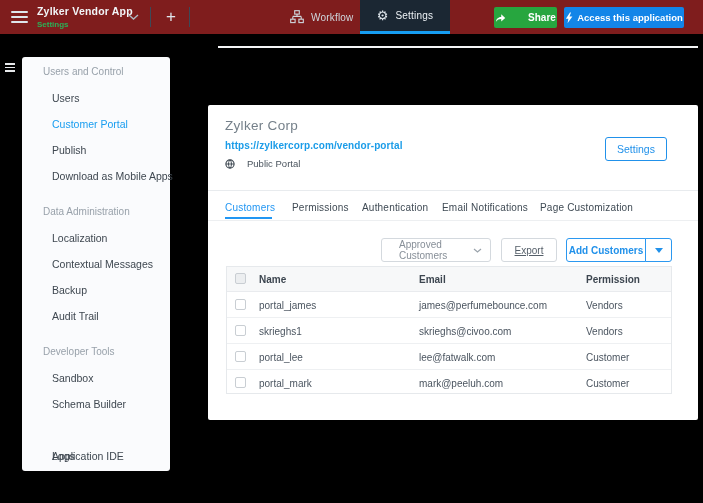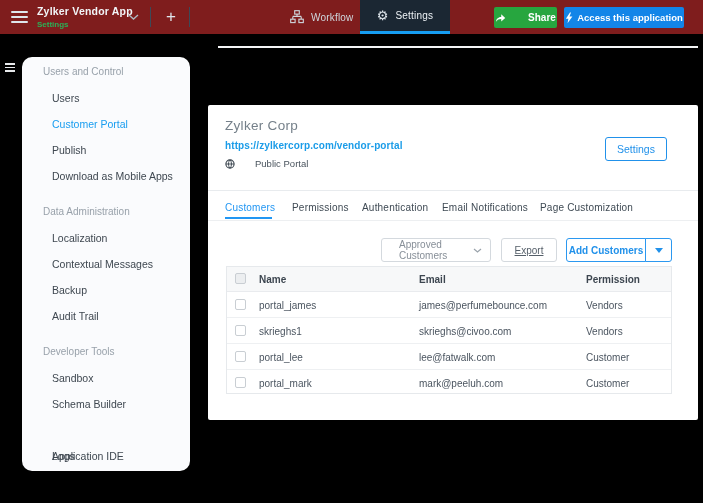--- a/index.html
+++ b/index.html
@@ -28,32 +28,32 @@
   .access-btn{position:absolute;left:564px;top:7px;width:120px;height:21px;background:#1385e8;border-radius:2px;
               display:flex;align-items:center;justify-content:center;gap:4px;cursor:pointer;}
   .access-btn span{color:#fff;font-size:9.5px;font-weight:bold;white-space:nowrap;}
 
   
   .backdrop-line{position:absolute;left:218px;top:46px;width:480px;height:2px;background:#f4f5f6;}
   .mini-hamburger{position:absolute;left:5px;top:63px;width:10px;height:9px;cursor:pointer;}
   .mini-hamburger span{display:block;height:1.5px;background:#e8eaec;margin-bottom:2px;}
 
   
-  .sidebar{position:absolute;left:22px;top:57px;width:168px;height:414px;background:#fafbfd;
-           border-radius:10px;box-shadow:0 0 10px rgba(0,0,0,.6);text-align:center;}
+  .sidebar{position:absolute;left:22px;top:57px;width:148px;height:414px;background:#fafbfd;
+           border-radius:3px;box-shadow:0 0 10px rgba(0,0,0,.6);text-align:center;}
   .side-row{position:absolute;font-size:10.5px;white-space:nowrap;cursor:pointer;}
   .side-header{color:#98a1aa;font-size:10px;cursor:default;}
   .side-item{color:#3e4750;}
   .side-item.active{color:#189df0;}
 
   
   .panel{position:absolute;left:208px;top:105px;width:490px;height:315px;background:#fff;border-radius:2px;}
   .company{position:absolute;left:17px;top:13px;font-size:13.5px;color:#75808a;letter-spacing:.3px;}
   .portal-url{position:absolute;left:17px;top:35px;font-size:10px;font-weight:bold;color:#1b9ce8;cursor:pointer;letter-spacing:.1px;}
-  .visibility{position:absolute;left:17px;top:53px;display:flex;align-items:center;gap:20px;}
+  .visibility{position:absolute;left:17px;top:53px;display:flex;align-items:center;gap:12px;}
   .visibility span{font-size:9.5px;color:#49535d;}
   .settings-btn{position:absolute;left:397px;top:32px;width:62px;height:24px;border:1px solid #2191ea;border-radius:3px;
                 box-sizing:border-box;display:flex;align-items:center;justify-content:center;cursor:pointer;background:#fff;}
   .settings-btn span{color:#2191ea;font-size:10.5px;}
   .panel-divider{position:absolute;left:0;top:85px;width:490px;height:1px;background:#e8ebee;}
   .tabs-divider{position:absolute;left:0;top:115px;width:490px;height:1px;background:#edeff1;}
   .tab{position:absolute;top:97px;font-size:10px;color:#3f4a54;cursor:pointer;white-space:nowrap;letter-spacing:.2px;}
   .tab.active{color:#2196f3;}
   .tab-underline{position:absolute;left:17px;top:112px;width:47px;height:2px;background:#2196f3;}
 

